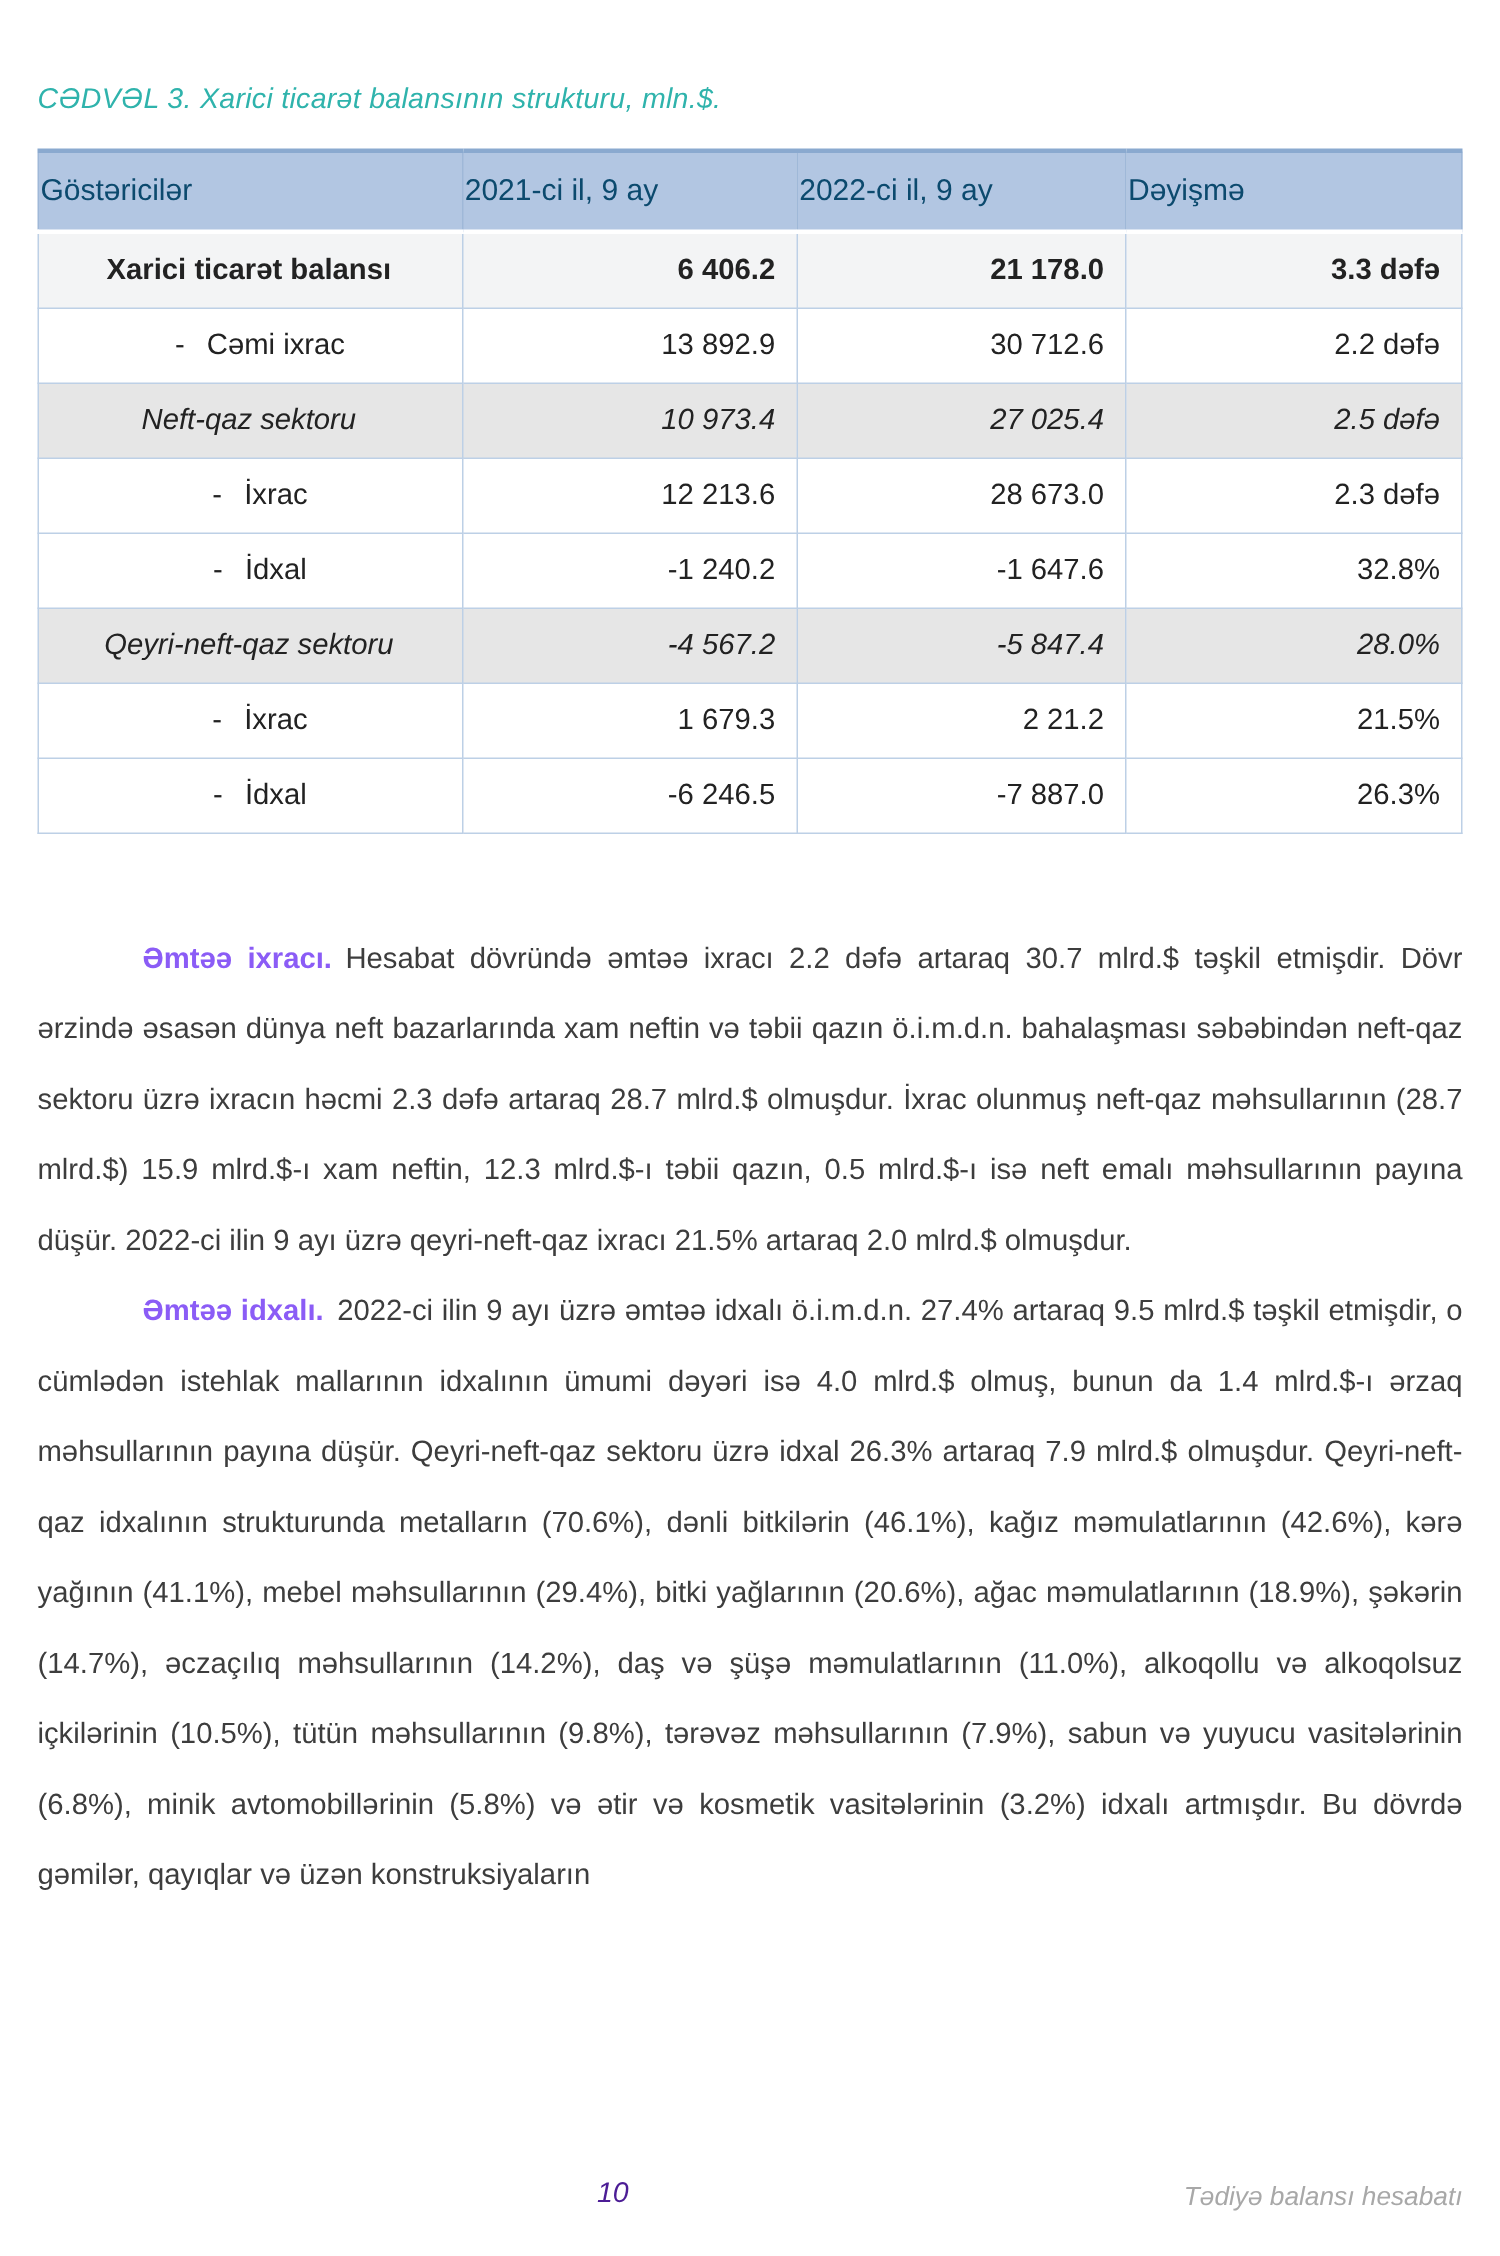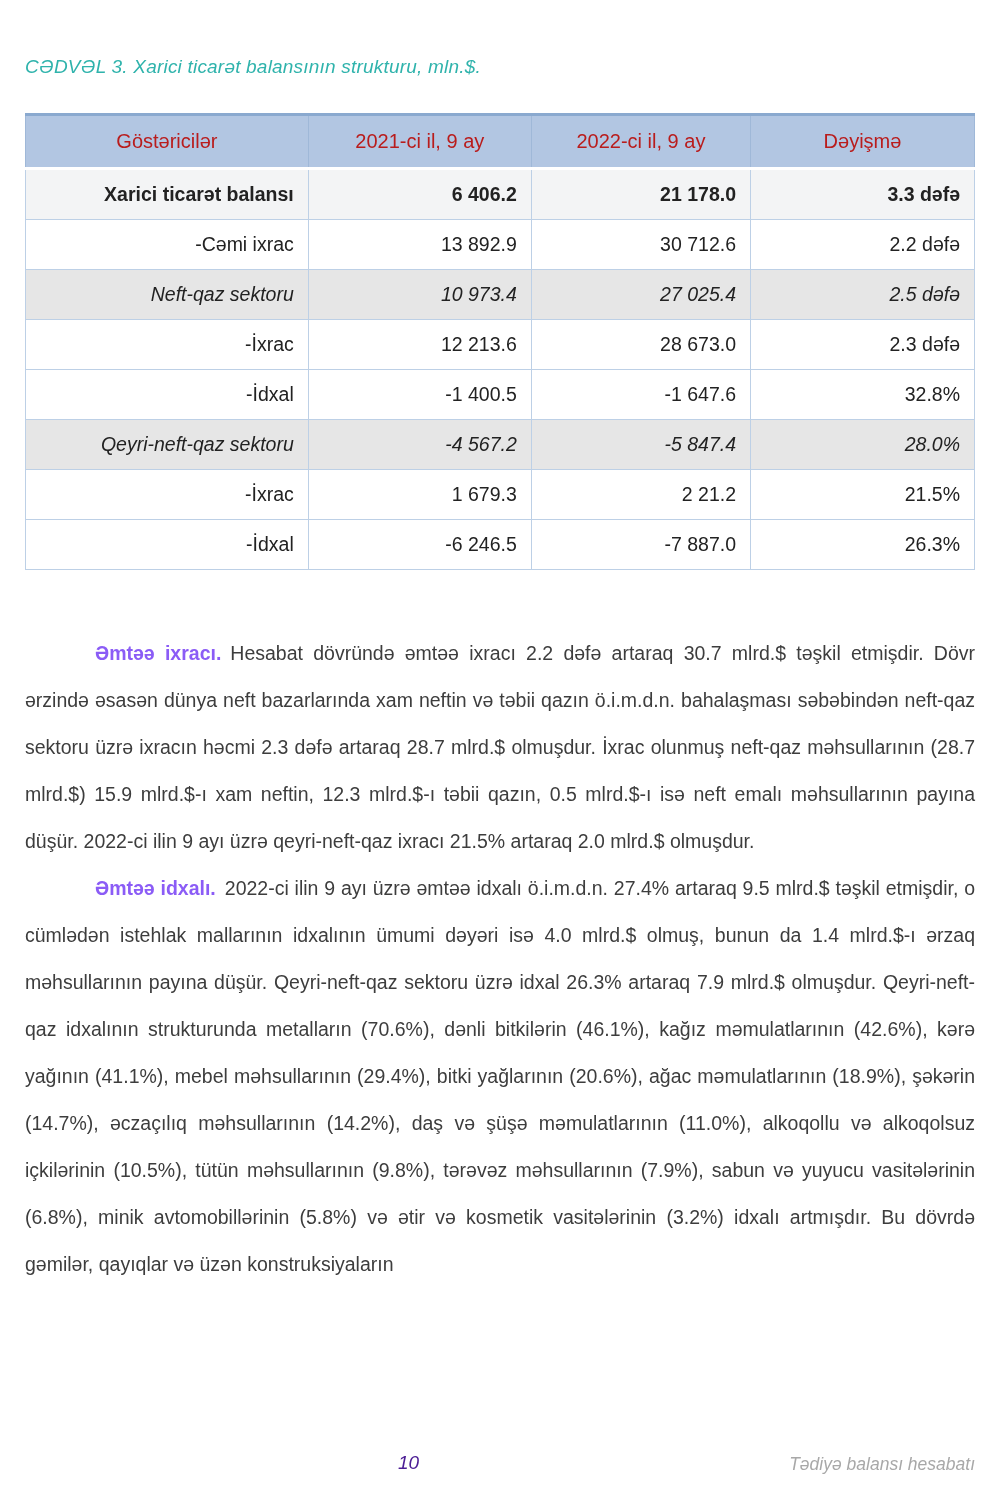--- a/index.html
+++ b/index.html
@@ -10,55 +10,55 @@
     font-family:"Liberation Sans", sans-serif;
     color:#3d3d3d;
     overflow:hidden;
   }
   .content{padding:56px 25px 0 25px;}
 
   .table-title{
     font-style:italic;
     font-size:19px;
     color:#2fb3ac;
-    margin:0 0 35px 0;
+    margin:0 0 21px 0;
     letter-spacing:.2px;
   }
 
   table.trade{
     width:950px;
     border-collapse:collapse;
     table-layout:fixed;
     font-size:19.5px;
     color:#222222;
   }
   table.trade col.c1{width:29.8%;}
   table.trade col.c2{width:23.5%;}
   table.trade col.c3{width:23.1%;}
   table.trade col.c4{width:23.6%;}
 
   table.trade th{
     background:#b2c6e2;
     font-weight:normal;
     font-size:20px;
-    color:#b91c1c;
+    color:#0c4a6e;
     height:49px;
-    text-align:center;
+    text-align:left;
     border:1px solid #9fb8d8;
     border-top:3px solid #8aa9cf;
     border-bottom:3px solid #ffffff;
   }
   table.trade td{
     height:49px;
     padding:0 14px;
     border:1px solid #bdd0e6;
     vertical-align:middle;
     background:#ffffff;
   }
-  table.trade td.c-label{text-align:right;padding-left:12px;}
+  table.trade td.c-label{text-align:center;padding-left:12px;}
   table.trade td.c-num{text-align:right;}
   table.trade tr.shade-light td{background:#f3f4f5;}
   table.trade tr.shade-gray td{background:#e6e6e6;font-style:italic;}
   table.trade tr.bold td{font-weight:bold;}
   td.c-label.indent{padding-left:40px;}
   td.c-label .dash{display:inline-block;width:36px;}
 
   .body-text{margin-top:60px;width:950px;}
   .para{
     margin:0;
@@ -132,21 +132,21 @@
             <td class="c-num">2.5 dəfə</td>
           </tr>
           <tr>
             <td class="c-label indent"><span class="dash">-</span>İxrac</td>
             <td class="c-num">12 213.6</td>
             <td class="c-num">28 673.0</td>
             <td class="c-num">2.3 dəfə</td>
           </tr>
           <tr>
             <td class="c-label indent"><span class="dash">-</span>İdxal</td>
-            <td class="c-num">-1 400.5</td>
+            <td class="c-num">-1 240.2</td>
             <td class="c-num">-1 647.6</td>
             <td class="c-num">32.8%</td>
           </tr>
           <tr class="shade-gray">
             <td class="c-label">Qeyri-neft-qaz sektoru</td>
             <td class="c-num">-4 567.2</td>
             <td class="c-num">-5 847.4</td>
             <td class="c-num">28.0%</td>
           </tr>
           <tr>

